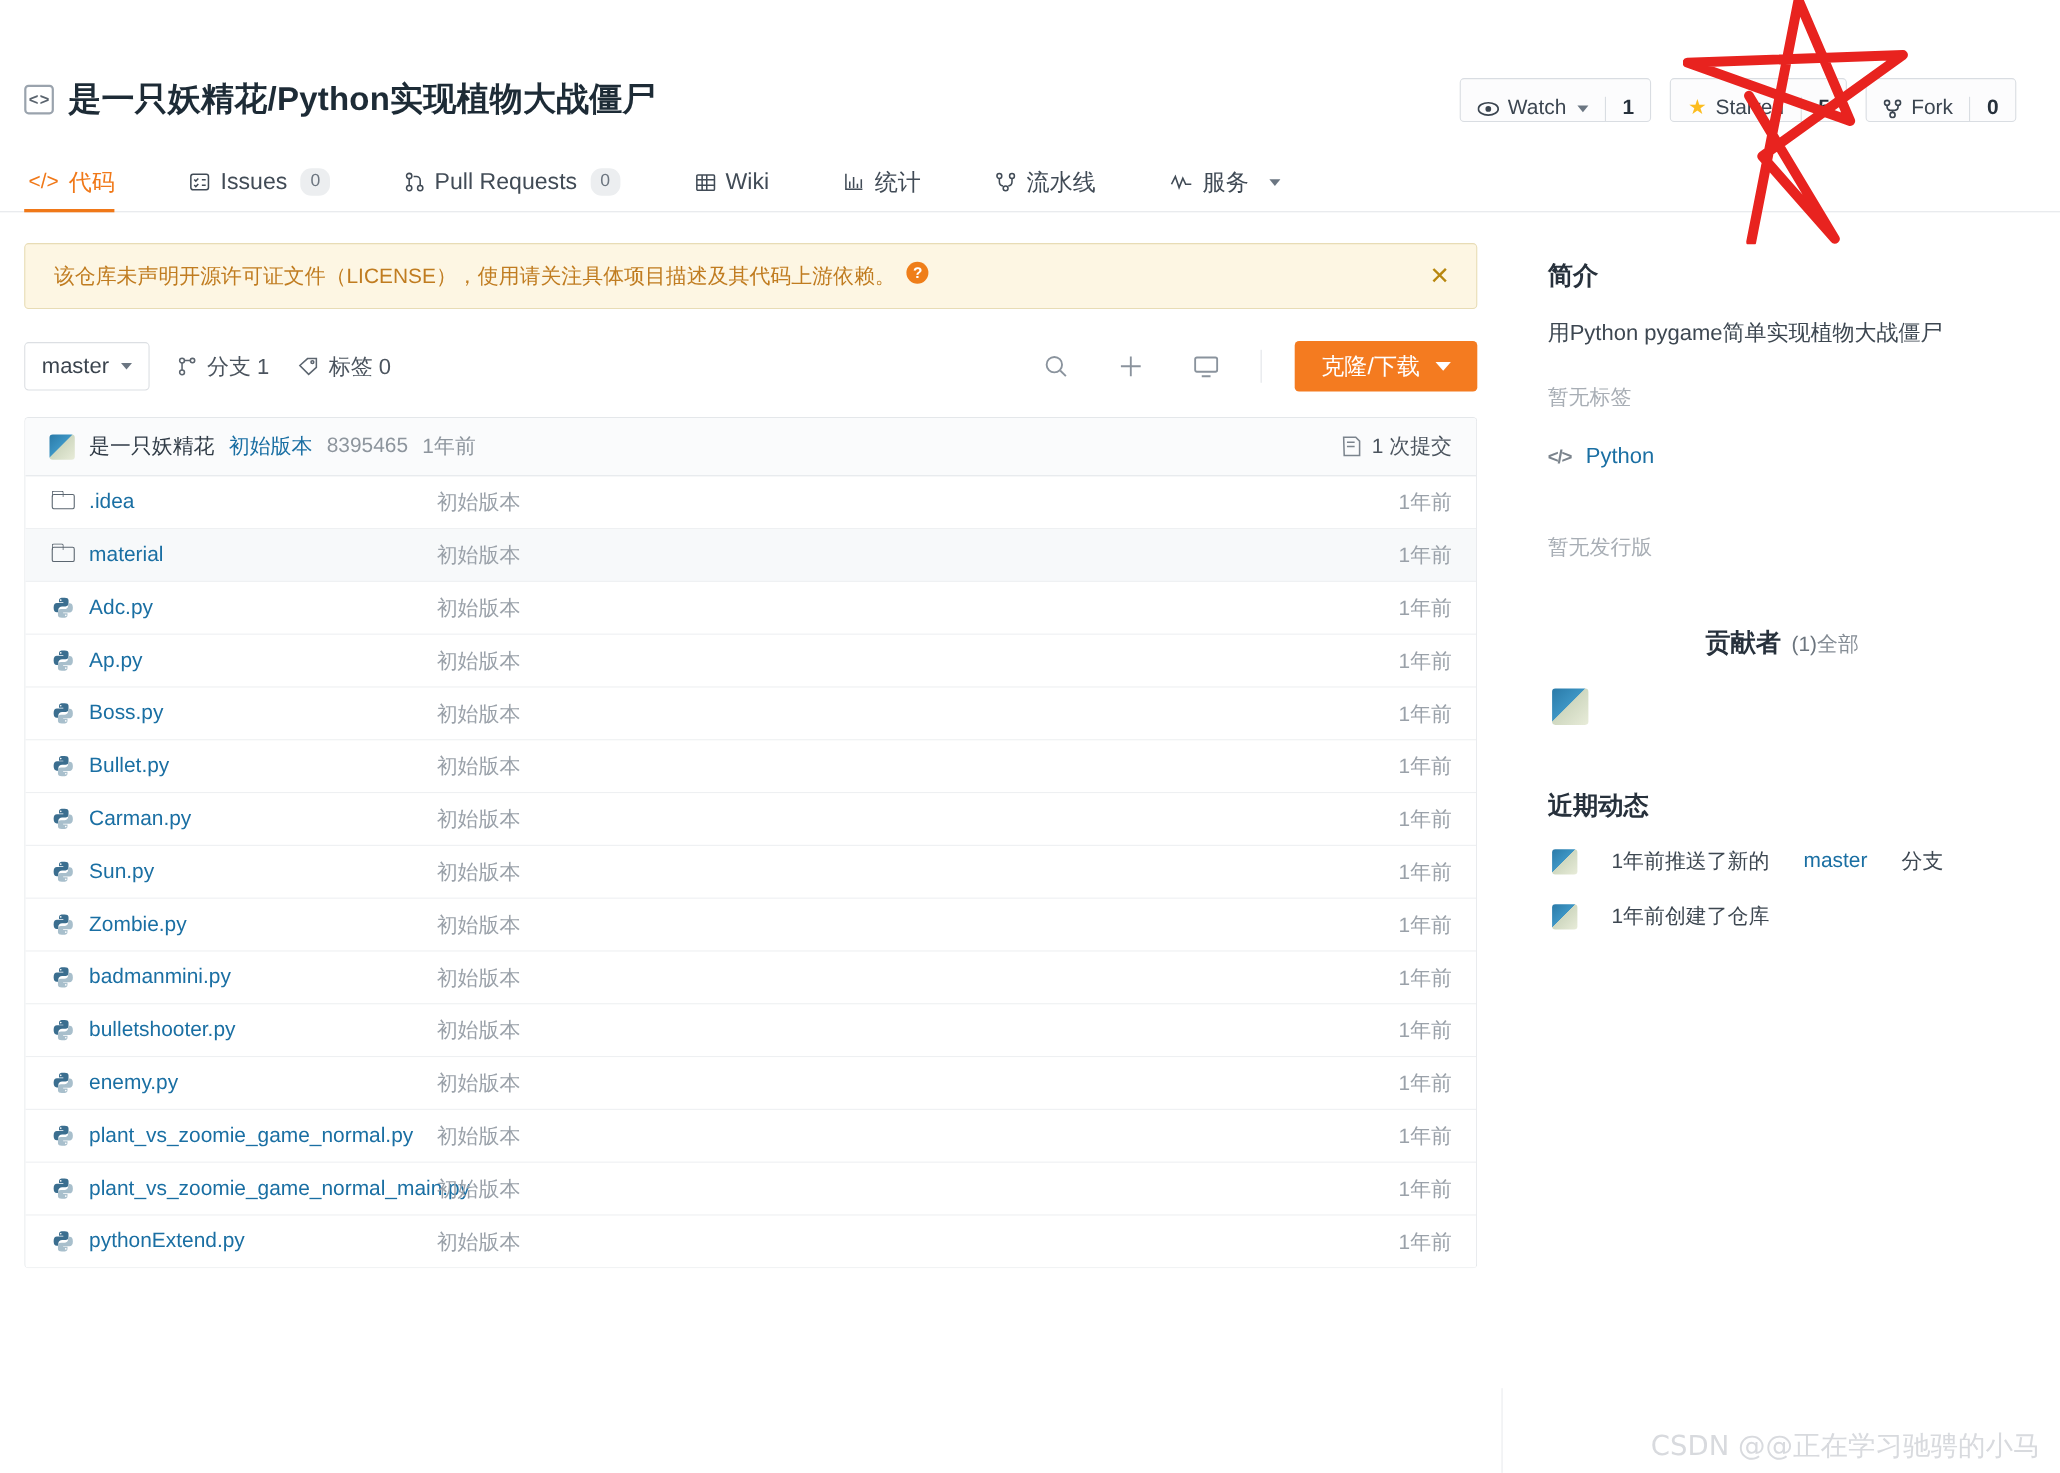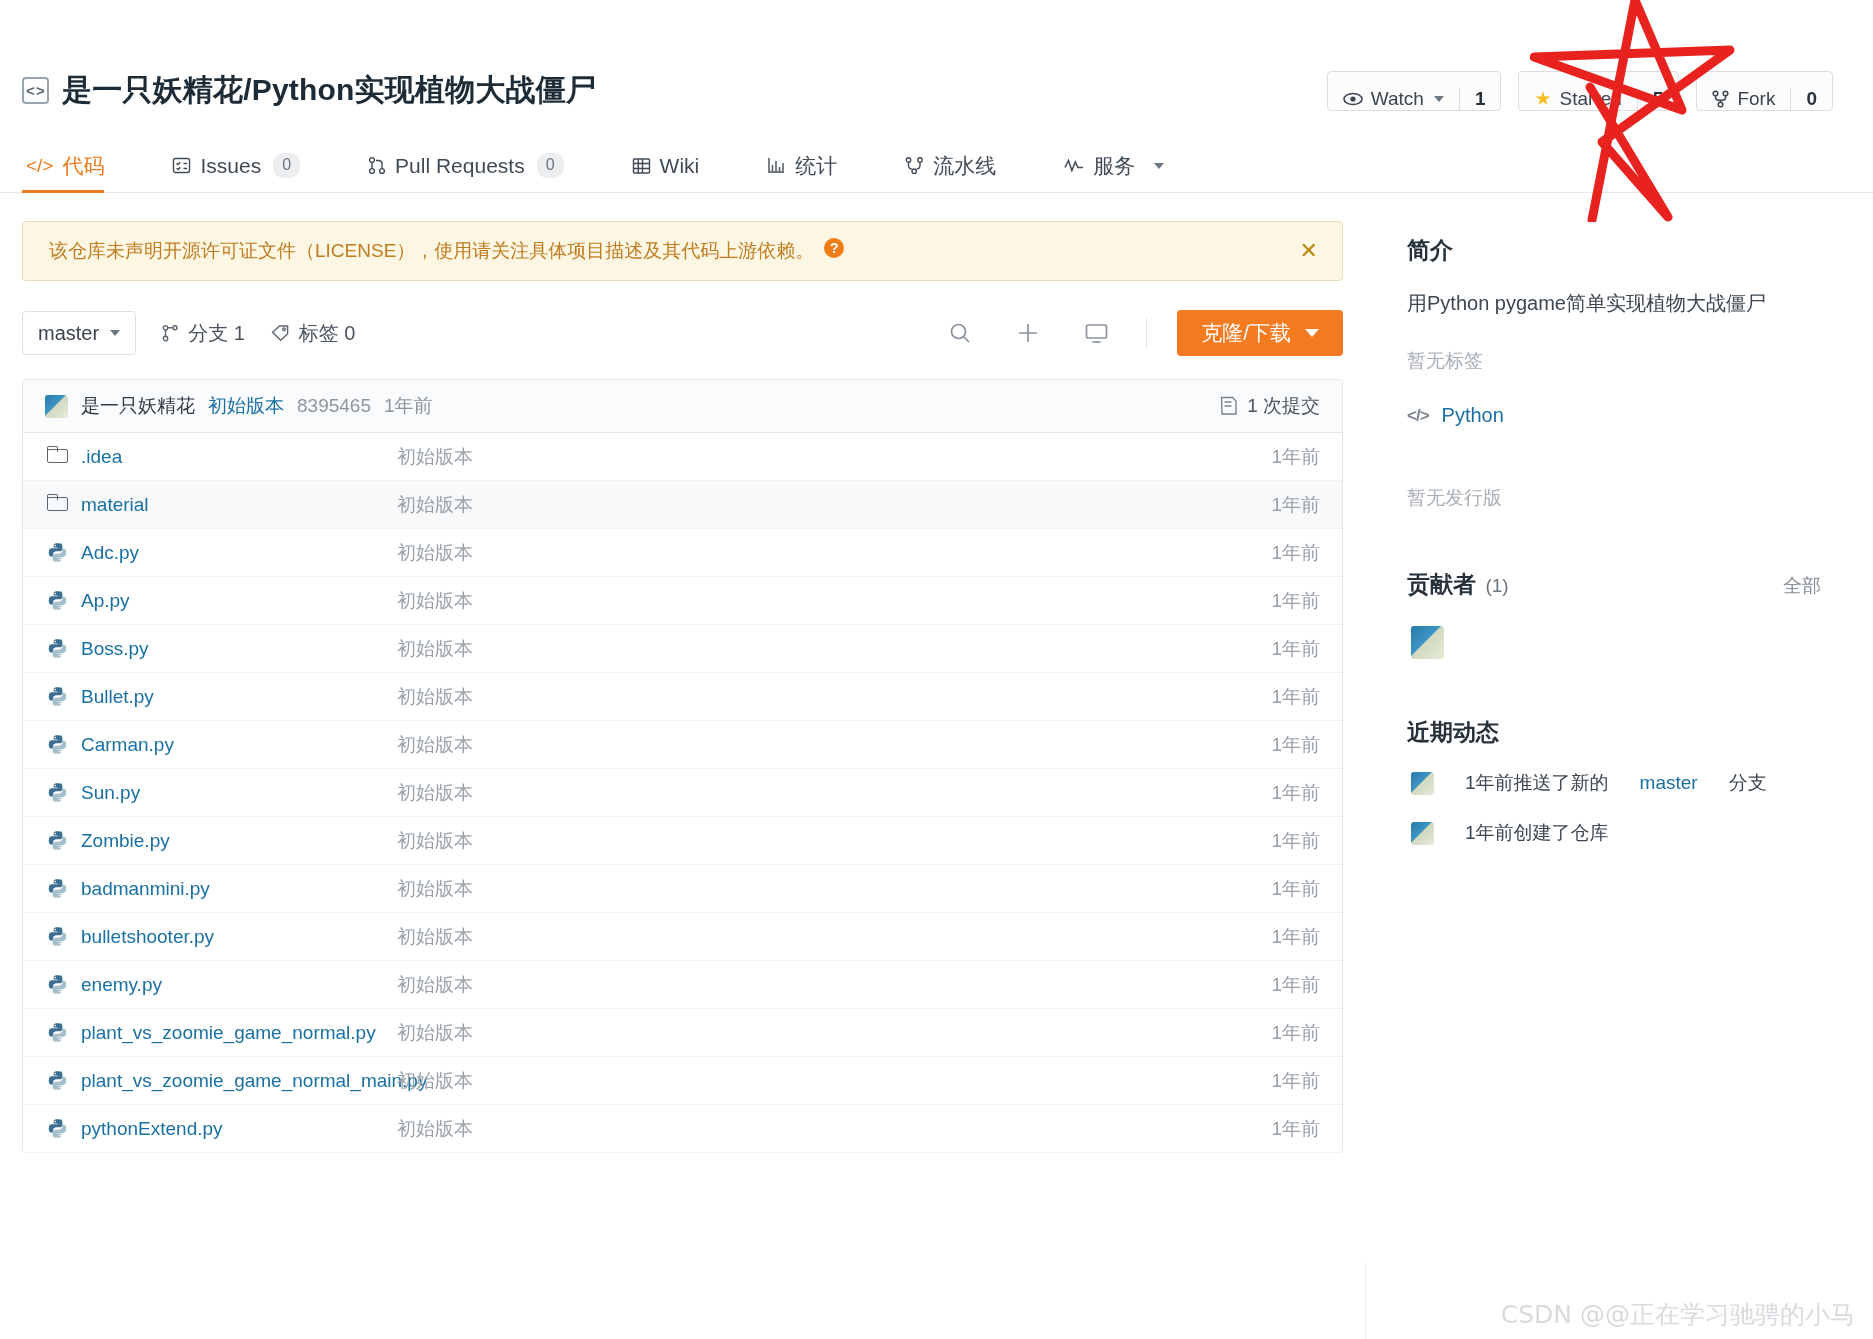--- a/index.html
+++ b/index.html
@@ -169,22 +169,22 @@
     font-size: 23px; font-weight: 700; color: #27313c; margin-bottom: 22px;
   }
   .side-desc { font-size: 20px; color: #3d4751; line-height: 1.5; }
   .side-muted { font-size: 19px; color: #a8aeb5; }
   .side-lang { display: flex; align-items: center; gap: 13px; font-size: 20px; color: #1a6fa3; }
   .code-ico { color: #7b848d; font-size: 17px; font-weight: 600; letter-spacing: -1px; }
   .sec { margin-bottom: 0; }
   .sec-gap-2 { margin-top: 30px; }
   .sec-gap-3 { margin-top: 58px; }
   .contrib-head {
-    display: flex; align-items: baseline; justify-content: space-between;
-    margin-bottom: 26px; padding-right: 52px;
+    display: flex; align-items: baseline; justify-content: center;
+    margin-bottom: 26px; padding-right: 40px;
   }
   .contrib-title { font-size: 23px; font-weight: 700; color: #27313c; }
   .contrib-count { font-size: 19px; color: #6c757e; font-weight: 400; margin-left: 5px; }
   .contrib-all { font-size: 19px; color: #868e96; }
   .contrib-avatars { display: flex; gap: 10px; padding-left: 4px; }
   .avatar-lg {
     width: 33px; height: 33px; border-radius: 3px;
     background: linear-gradient(135deg,#2a7aa8 0%,#3d95c4 45%,#cfd8c0 46%,#e8ecd9 100%);
   }
   .activity-item {

